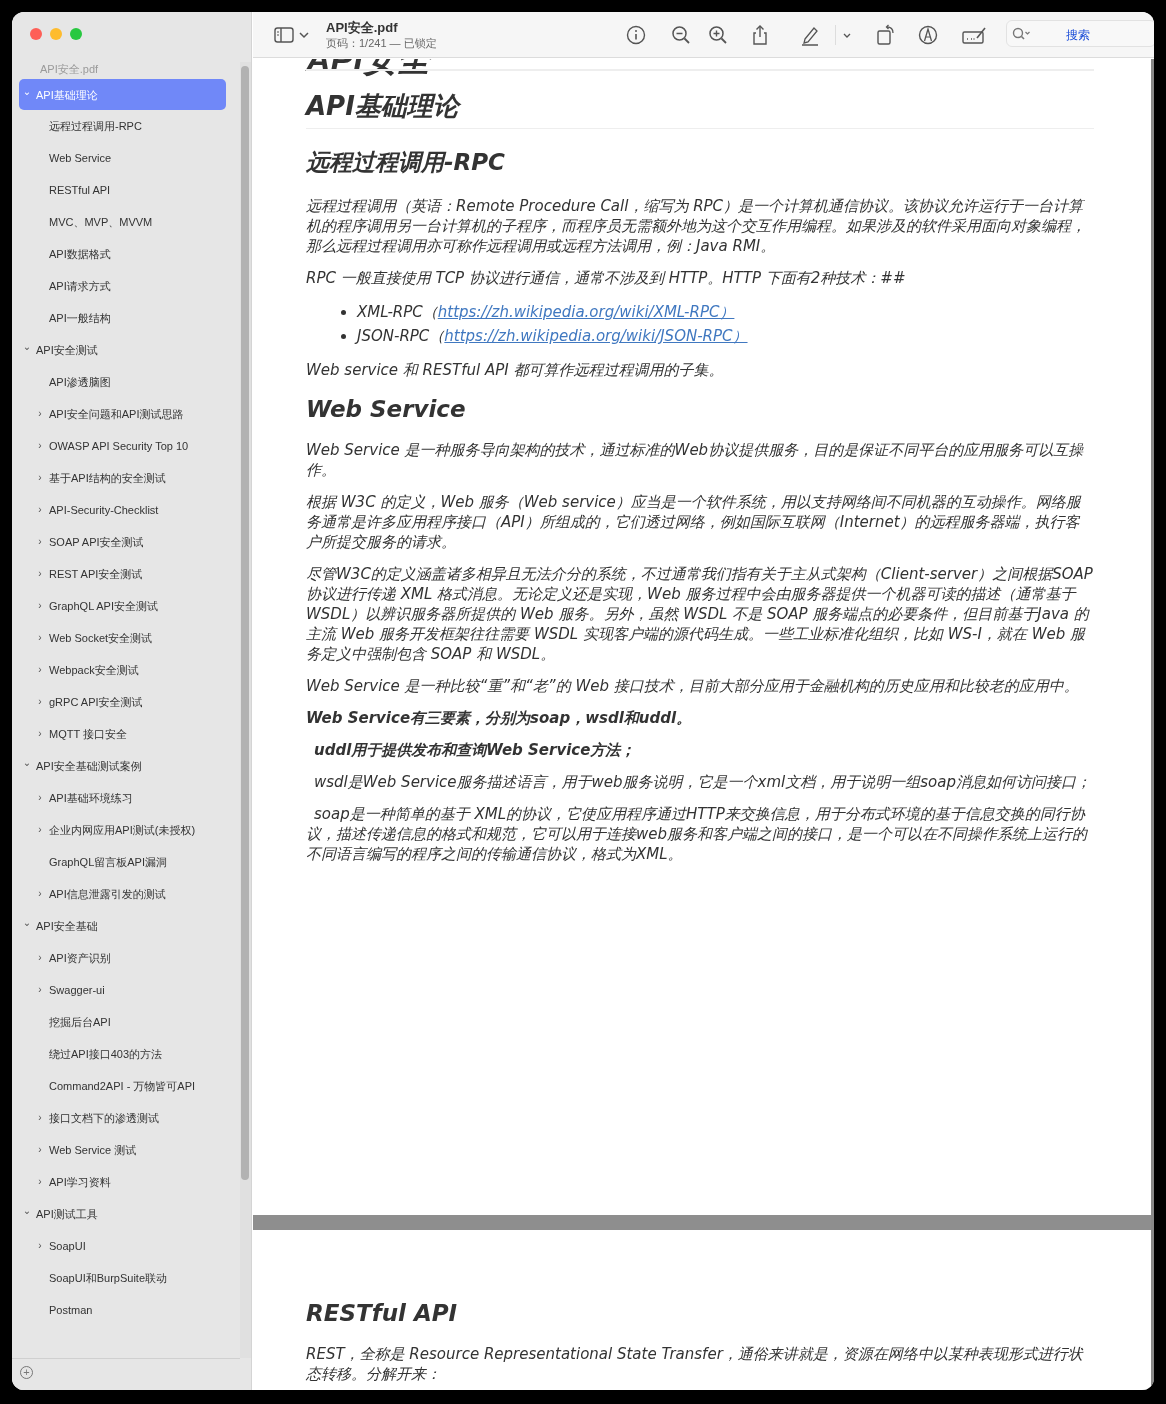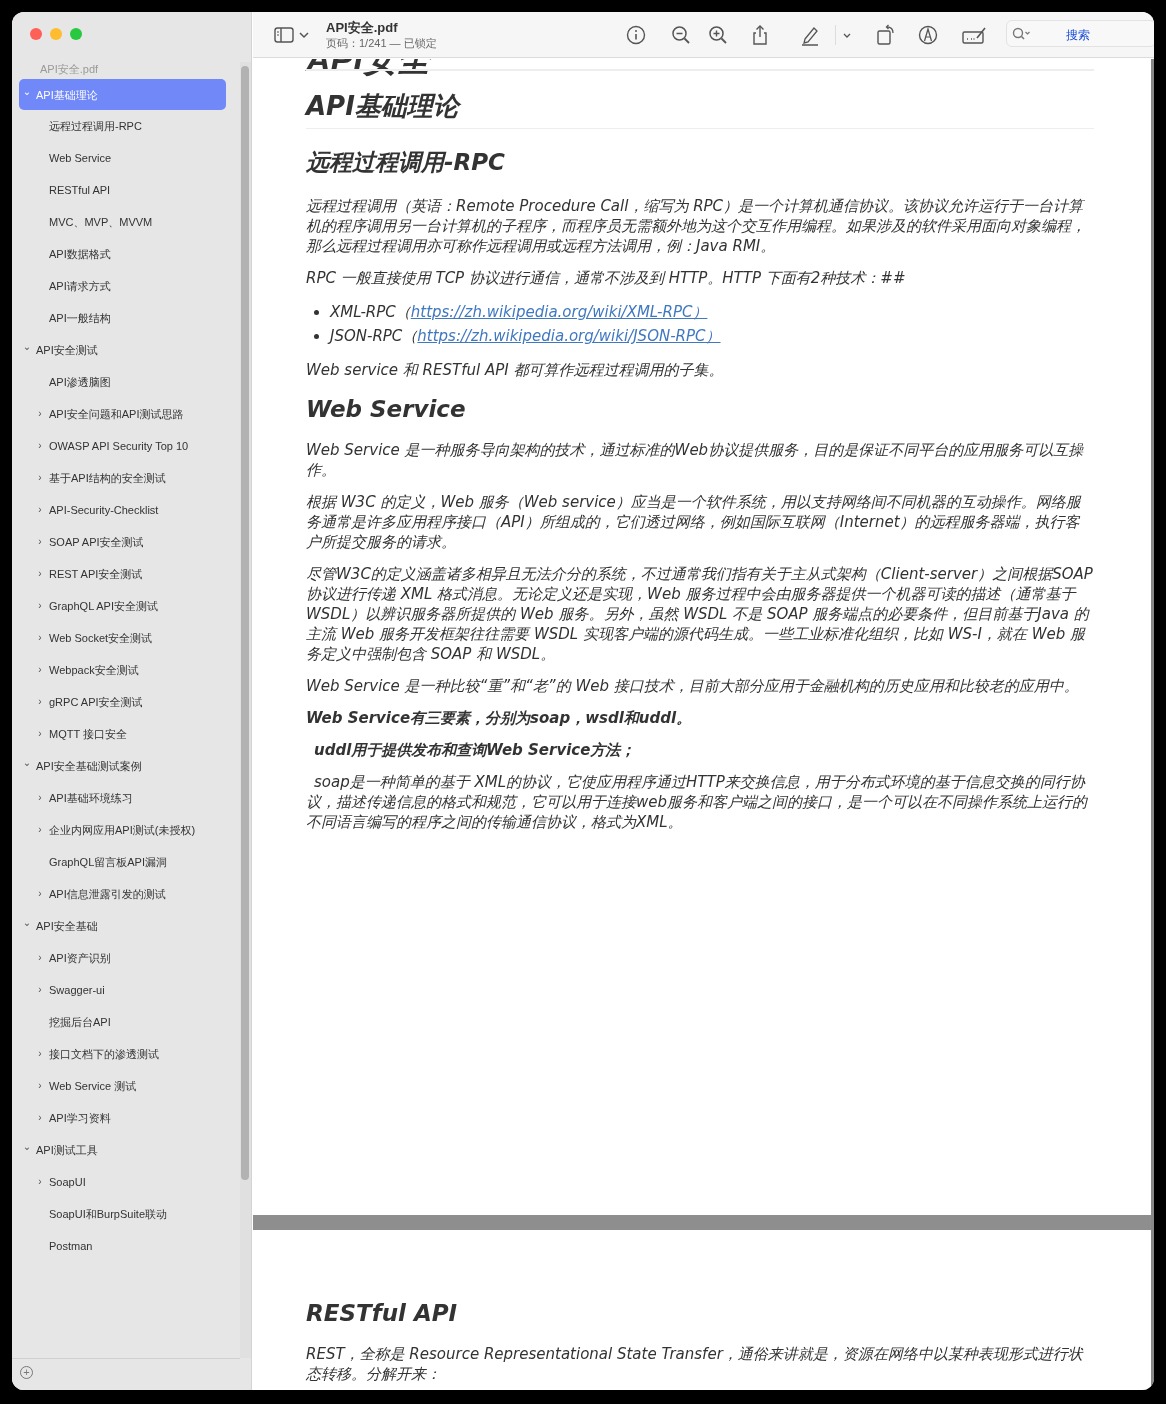--- a/index.html
+++ b/index.html
@@ -69,21 +69,21 @@
     position: absolute; left: 0; width: 898px; background: #fff; font-style: italic;
   }
   .page1 { top: 0; height: 1156px; }
   .page2 { top: 1171px; height: 300px; }
   .vscroll { position: absolute; right: 0; top: 0; width: 3px; height: 100%; background: #888; }
   .doc { position: absolute; left: 53px; width: 788px; color: #333; font-family: "DejaVu Sans", sans-serif; }
   .doc h1 { font-size: 26px; font-weight: bold; border-bottom: 1px solid #eee; padding-bottom: 4px; }
   .doc h2 { font-size: 23px; font-weight: bold; }
   .doc p { font-size: 15px; line-height: 20px; margin-bottom: 12px; }
   .doc p.bold { font-weight: bold; }
-  .doc ul { margin: 0 0 12px 24px; font-size: 15px; line-height: 24px; list-style: disc; }
+  .doc ul { margin: 0 0 12px 51px; font-size: 15px; line-height: 24px; list-style: disc; }
   .doc a { color: #4078c0; text-decoration: underline; }
   .title-cut { position: absolute; left: 53px; top: -22px; font-size: 34px; font-weight: bold; color: #333; }
   .title-rule { position: absolute; left: 53px; top: 10px; width: 788px; height: 2px; background: #eee; }
 </style>
 </head>
 <body>
 
 <div class="window">
 
   <div class="sidebar">
@@ -117,20 +117,22 @@
         <div class="sb-item l2"><span class="chev">›</span><span>MQTT 接口安全</span></div>
         <div class="sb-item l1"><span class="chev" style="line-height: 26px;">⌄</span><span>API安全基础测试案例</span></div>
         <div class="sb-item l2"><span class="chev">›</span><span>API基础环境练习</span></div>
         <div class="sb-item l2"><span class="chev">›</span><span>企业内网应用API测试(未授权)</span></div>
         <div class="sb-item l2"><span>GraphQL留言板API漏洞</span></div>
         <div class="sb-item l2"><span class="chev">›</span><span>API信息泄露引发的测试</span></div>
         <div class="sb-item l1"><span class="chev" style="line-height: 26px;">⌄</span><span>API安全基础</span></div>
         <div class="sb-item l2"><span class="chev">›</span><span>API资产识别</span></div>
         <div class="sb-item l2"><span class="chev">›</span><span>Swagger-ui</span></div>
         <div class="sb-item l2"><span>挖掘后台API</span></div>
+        <div class="sb-item l2"><span>绕过API接口403的方法</span></div>
+        <div class="sb-item l2"><span>Command2API - 万物皆可API</span></div>
         <div class="sb-item l2"><span class="chev">›</span><span>接口文档下的渗透测试</span></div>
         <div class="sb-item l2"><span class="chev">›</span><span>Web Service 测试</span></div>
         <div class="sb-item l2"><span class="chev">›</span><span>API学习资料</span></div>
         <div class="sb-item l1"><span class="chev" style="line-height: 26px;">⌄</span><span>API测试工具</span></div>
         <div class="sb-item l2"><span class="chev">›</span><span>SoapUI</span></div>
         <div class="sb-item l2"><span>SoapUI和BurpSuite联动</span></div>
         <div class="sb-item l2"><span>Postman</span></div>
       </div>
     <div class="sb-scroll">
       <div class="sb-thumb"></div>
@@ -226,20 +228,21 @@
           <li><span>JSON-RPC（</span><a>https://zh.wikipedia.org/wiki/JSON-RPC）</a></li>
         </ul>
         <p>Web service 和 RESTful API 都可算作远程过程调用的子集。</p>
         <h2 style="margin-top:16px;margin-bottom:18px;">Web Service</h2>
         <p>Web Service 是一种服务导向架构的技术，通过标准的Web协议提供服务，目的是保证不同平台的应用服务可以互操作。</p>
         <p>根据 W3C 的定义，Web 服务（Web service）应当是一个软件系统，用以支持网络间不同机器的互动操作。网络服务通常是许多应用程序接口（API）所组成的，它们透过网络，例如国际互联网（Internet）的远程服务器端，执行客户所提交服务的请求。</p>
         <p>尽管W3C的定义涵盖诸多相异且无法介分的系统，不过通常我们指有关于主从式架构（Client-server）之间根据SOAP 协议进行传递 XML 格式消息。无论定义还是实现，Web 服务过程中会由服务器提供一个机器可读的描述（通常基于WSDL）以辨识服务器所提供的 Web 服务。另外，虽然 WSDL 不是 SOAP 服务端点的必要条件，但目前基于Java 的主流 Web 服务开发框架往往需要 WSDL 实现客户端的源代码生成。一些工业标准化组织，比如 WS-I，就在 Web 服务定义中强制包含 SOAP 和 WSDL。</p>
         <p>Web Service 是一种比较“重”和“老”的 Web 接口技术，目前大部分应用于金融机构的历史应用和比较老的应用中。</p>
         <p class="bold">Web Service有三要素，分别为soap，wsdl和uddl。</p>
         <p class="bold" style="padding-left:8px;"> uddl用于提供发布和查询Web Service方法；</p>
+        <p style="text-indent:8px;"> wsdl是Web Service服务描述语言，用于web服务说明，它是一个xml文档，用于说明一组soap消息如何访问接口；</p>
         <p style="text-indent:8px;"> soap是一种简单的基于 XML的协议，它使应用程序通过HTTP来交换信息，用于分布式环境的基于信息交换的同行协议，描述传递信息的格式和规范，它可以用于连接web服务和客户端之间的接口，是一个可以在不同操作系统上运行的不同语言编写的程序之间的传输通信协议，格式为XML。</p>
       </div>
     </div>
 
     <div class="page page2">
       <div class="doc" style="top:70px;">
         <h2 style="margin-bottom:18px;">RESTful API</h2>
         <p>REST，全称是 Resource Representational State Transfer，通俗来讲就是，资源在网络中以某种表现形式进行状态转移。分解开来：</p>
       </div>
     </div>

